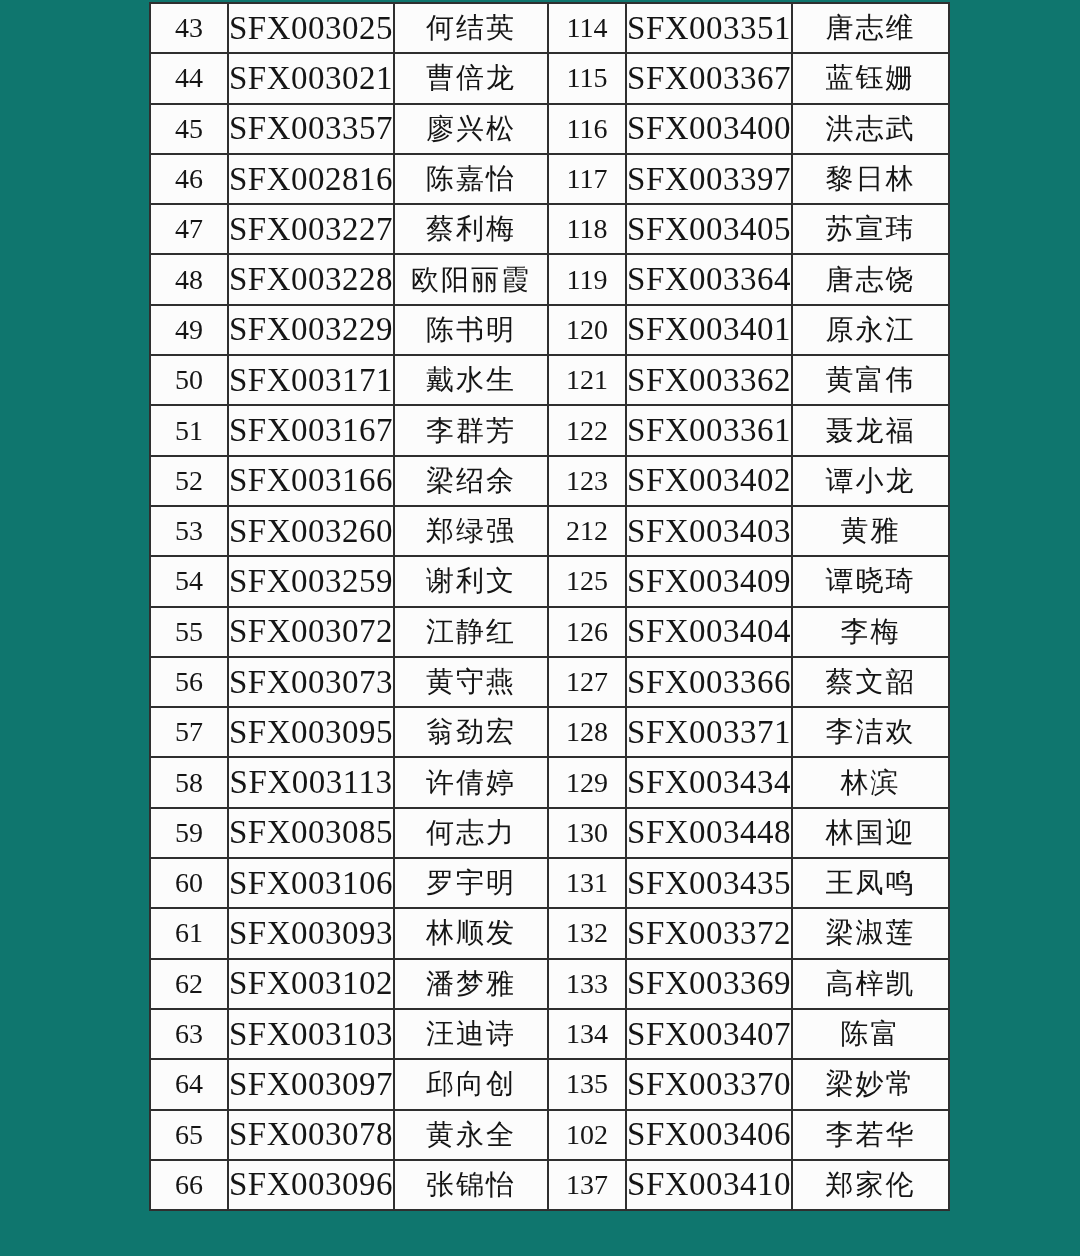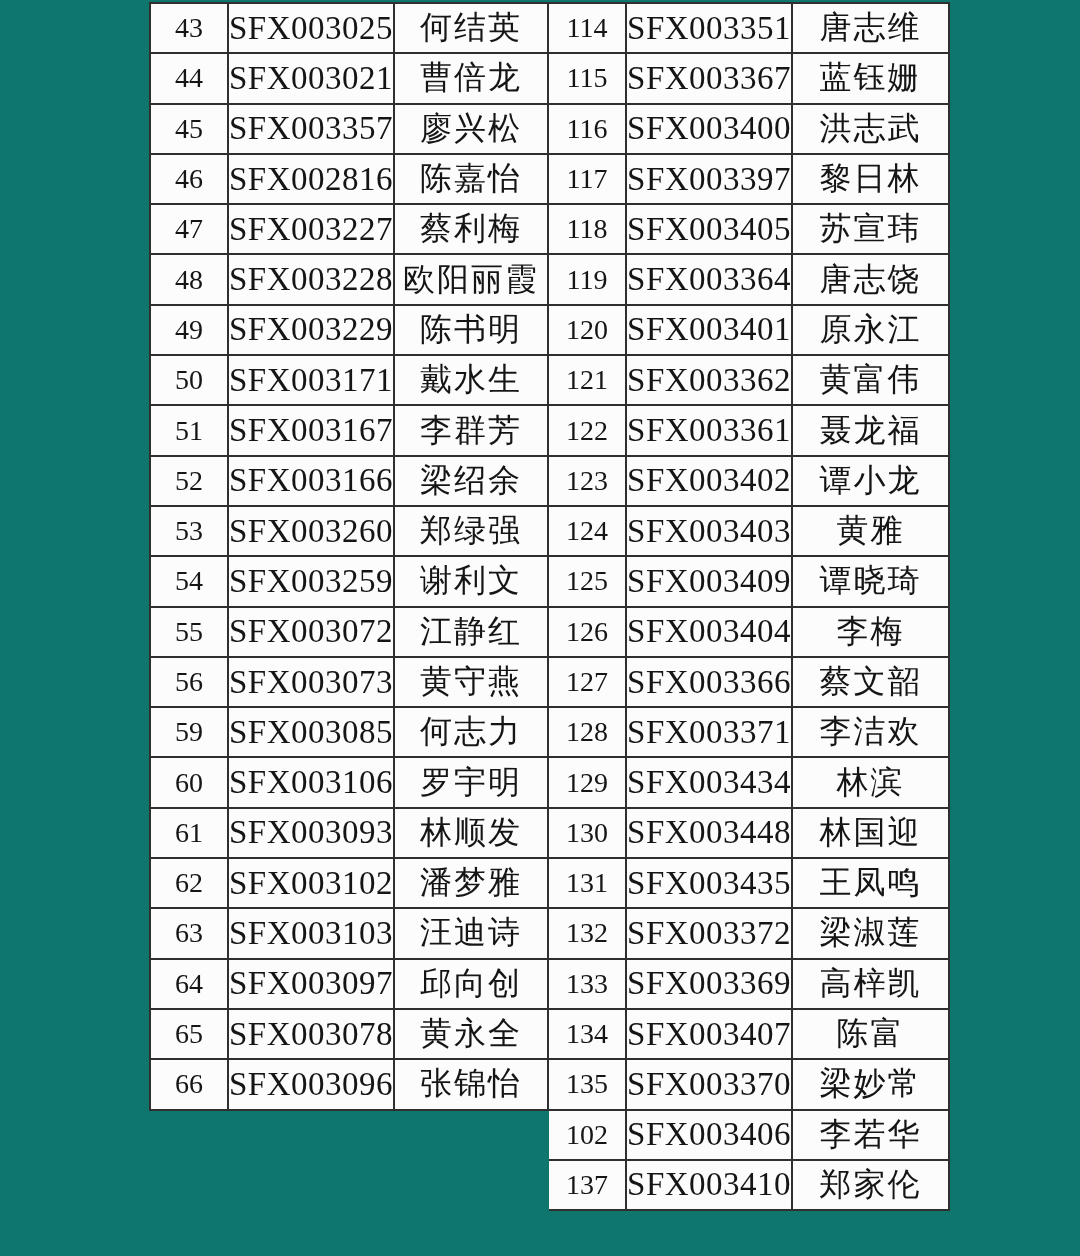--- a/index.html
+++ b/index.html
@@ -49,21 +49,21 @@
   }
   td.num-cell {
     background: #ababab;
     font-size: 28px;
   }
   td.id-cell {
     font-size: 33px;
     letter-spacing: 0.5px;
   }
   td.name-cell {
-    font-size: 32px;
+    font-size: 28px;
     letter-spacing: 2px;
   }
   table.half-left  .num-cell  { width: 76px;  }
   table.half-left  .id-cell   { width: 149px; }
   table.half-left  .name-cell { width: 152px; }
   table.half-right .num-cell  { width: 76px;  }
   table.half-right .id-cell   { width: 149px; text-align: center; }
   table.half-right .name-cell { width: 155px; }
 </style>
 </head>
@@ -137,20 +137,30 @@
             <td class="num-cell">55</td>
             <td class="id-cell">SFX003072</td>
             <td class="name-cell">江静红</td>
           </tr>
           <tr>
             <td class="num-cell">56</td>
             <td class="id-cell">SFX003073</td>
             <td class="name-cell">黄守燕</td>
           </tr>
           <tr>
+            <td class="num-cell">57</td>
+            <td class="id-cell">SFX003095</td>
+            <td class="name-cell">翁劲宏</td>
+          </tr>
+          <tr>
+            <td class="num-cell">58</td>
+            <td class="id-cell">SFX003113</td>
+            <td class="name-cell">许倩婷</td>
+          </tr>
+          <tr>
             <td class="num-cell">59</td>
             <td class="id-cell">SFX003085</td>
             <td class="name-cell">何志力</td>
           </tr>
           <tr>
             <td class="num-cell">60</td>
             <td class="id-cell">SFX003106</td>
             <td class="name-cell">罗宇明</td>
           </tr>
           <tr>
@@ -231,21 +241,21 @@
             <td class="num-cell">122</td>
             <td class="id-cell">SFX003361</td>
             <td class="name-cell">聂龙福</td>
           </tr>
           <tr>
             <td class="num-cell">123</td>
             <td class="id-cell">SFX003402</td>
             <td class="name-cell">谭小龙</td>
           </tr>
           <tr>
-            <td class="num-cell">124</td>
+            <td class="num-cell">212</td>
             <td class="id-cell">SFX003403</td>
             <td class="name-cell">黄雅</td>
           </tr>
           <tr>
             <td class="num-cell">125</td>
             <td class="id-cell">SFX003409</td>
             <td class="name-cell">谭晓琦</td>
           </tr>
           <tr>
             <td class="num-cell">126</td>

